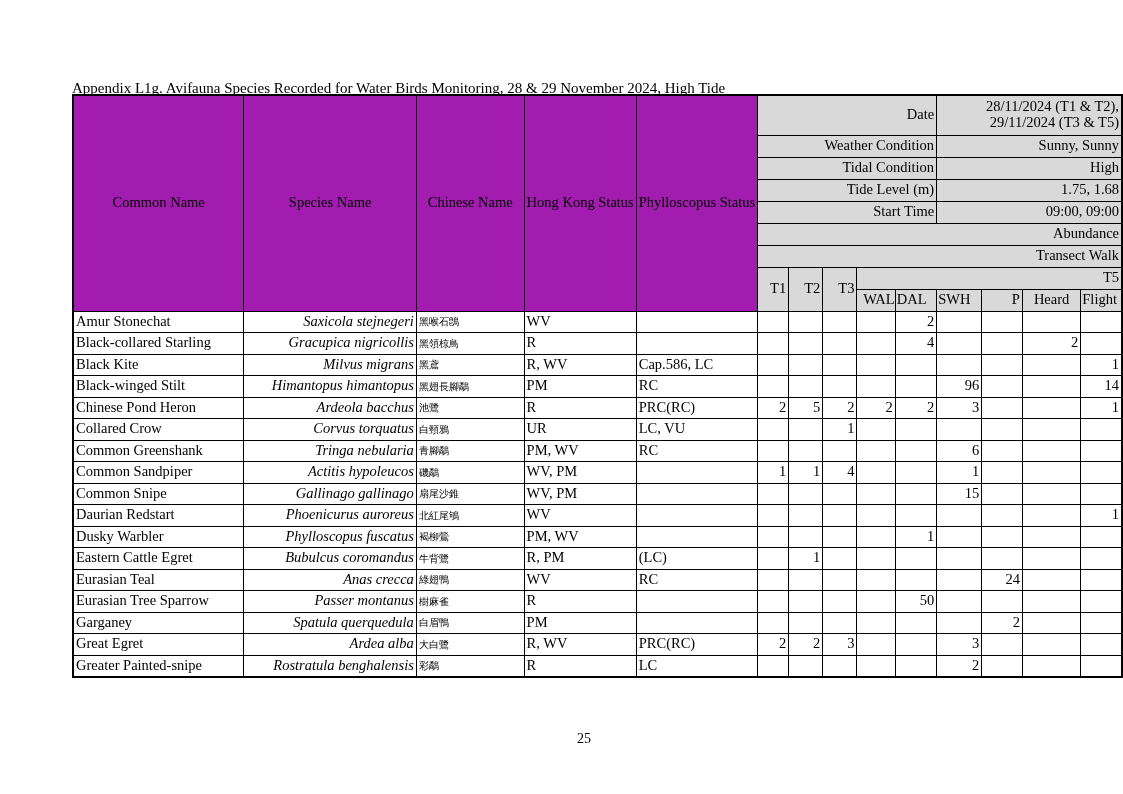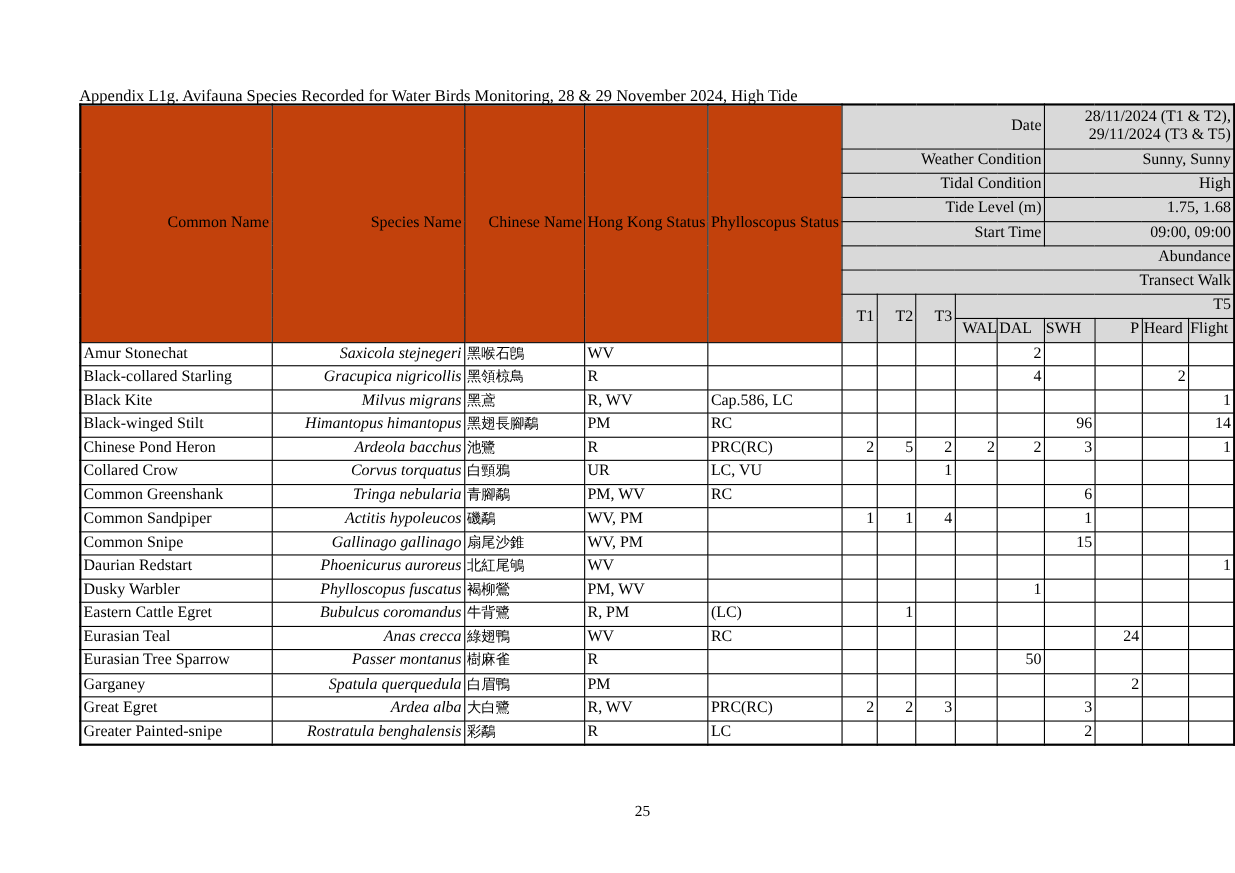--- a/index.html
+++ b/index.html
@@ -4,24 +4,24 @@
 <style>
   html, body { margin:0; padding:0; background:#ffffff; }
   body { width:1123px; height:794px; position:relative; overflow:hidden;
          font-family:"Liberation Serif","DejaVu Serif",serif; color:#000; }
   .title { position:absolute; left:72px; top:80px; font-size:15px; font-weight:normal; white-space:nowrap; }
   table.t { position:absolute; left:72px; top:94px; border-collapse:collapse; table-layout:fixed;
             border:2px solid #000; font-size:14.5px; }
   table.t td { border:1.5px solid #000; padding:0 2px; overflow:hidden; white-space:nowrap; line-height:1.1; }
   td.h { background:#d9d9d9; }
   td.c { text-align:right; }
-  td.hl { background:#c2410c; vertical-align:middle; text-align:right; white-space:normal; }
+  td.hl { background:#a21caf; vertical-align:middle; text-align:center; white-space:normal; }
   td.num { text-align:right; padding-right:1px; }
   td.it { font-style:italic;text-align:right; }
-  td.cn { font-family:"DejaVu Sans",sans-serif; font-size:13px; }
+  td.cn { font-family:"DejaVu Sans",sans-serif; font-size:10px; }
   tr.hr24 td { height:21px; }
   tr.dr td { height:20.5px; }
   .pageno { position:absolute; left:541px; top:731px; font-size:14px;margin-left:36px; }
 </style>
 </head>
 <body>
 
 <div class="title">Appendix L1g. Avifauna Species Recorded for Water Birds Monitoring, 28 &amp; 29 November 2024, High Tide</div>
 
 <table class="t">
@@ -77,21 +77,21 @@
       <td class="h c" rowspan="2">T1</td>
       <td class="h c" rowspan="2">T2</td>
       <td class="h c" rowspan="2">T3</td>
       <td class="h c" colspan="6">T5</td>
     </tr>
     <tr class="hr24" id="sub-header-row">
       <td class="h c" style="padding:0">WAL</td>
       <td class="h" style="padding:0 1px">DAL</td>
       <td class="h" style="padding:0 1px">SWH</td>
       <td class="h c">P</td>
-      <td class="h" style="padding:0 1px">Heard</td>
+      <td class="h" style="padding:0 11px">Heard</td>
       <td class="h" style="padding:0 1px">Flight</td>
     </tr>
   </tbody>
   <tbody id="data-body">
       <tr class="dr">
         <td>Amur Stonechat</td>
         <td class="it">Saxicola stejnegeri</td>
         <td class="cn">黑喉石鵖</td>
         <td>WV</td>
         <td></td>

